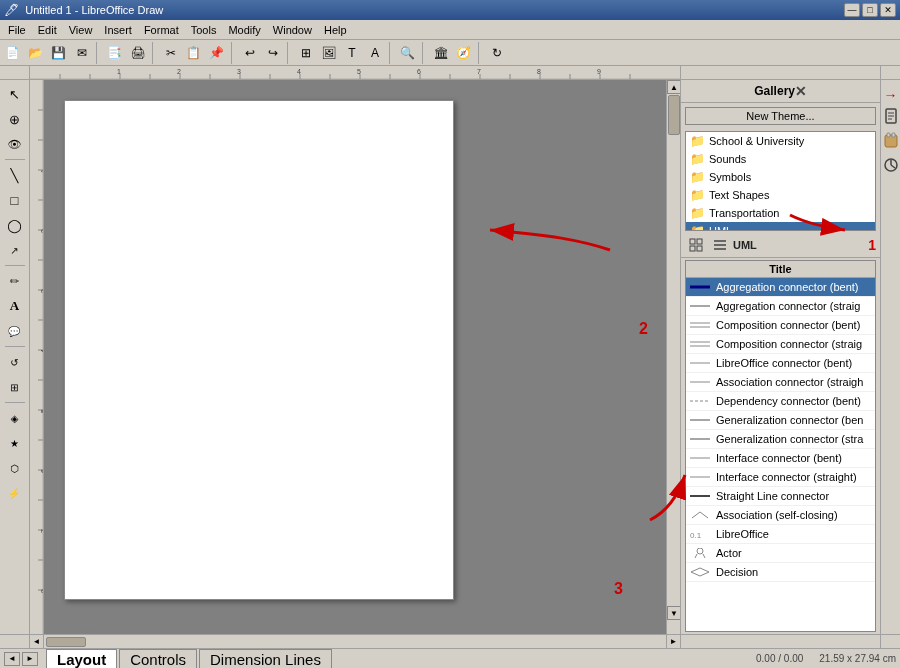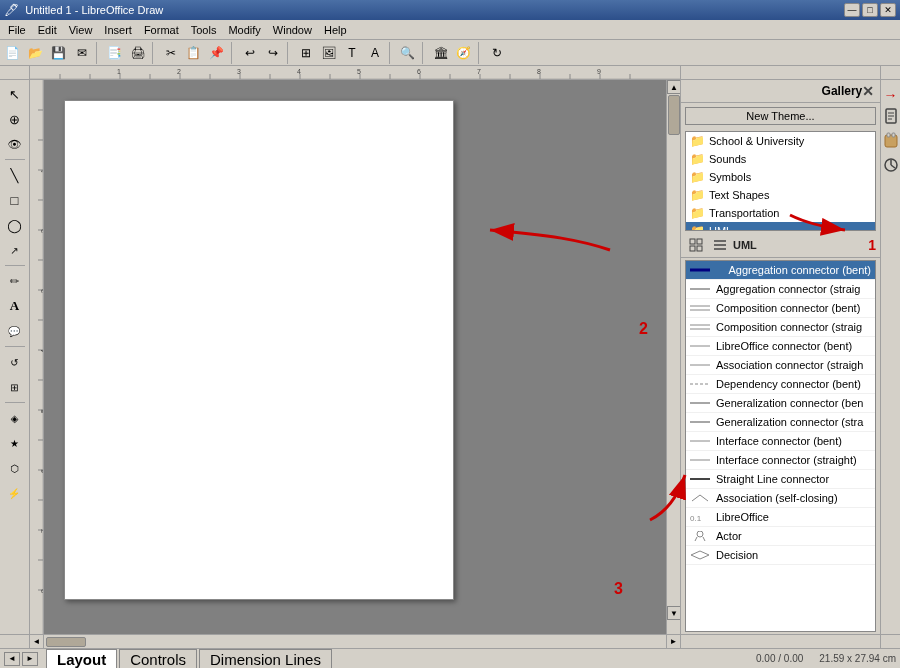--- a/index.html
+++ b/index.html
@@ -119,21 +119,21 @@
       flex-direction: column;
     }
     .gallery-header {
       background: #d4d0c8;
       padding: 4px 6px;
       font-size: 12px;
       font-weight: bold;
       border-bottom: 1px solid #a0a0a0;
       display: flex;
       align-items: center;
-      justify-content: flex-end;
+      justify-content: center;
     }
     .gallery-close-btn {
       cursor: pointer;
       font-size: 14px;
       line-height: 1;
       color: #444;
     }
     .gallery-new-theme {
       margin: 4px;
     }
@@ -208,21 +208,21 @@
       display: flex;
       align-items: center;
       padding: 3px 4px;
       cursor: pointer;
       gap: 6px;
       border-bottom: 1px solid #f0f0f0;
       font-size: 11px;
       white-space: nowrap;
       overflow: hidden;
     }
-    .uml-list-item.selected { background: #3a6ea5; color: white; justify-content: space-between; }
+    .uml-list-item.selected { background: #3a6ea5; color: white; }
     .uml-line-preview {
       width: 20px;
       height: 10px;
       display: flex;
       align-items: center;
       flex-shrink: 0;
     }
 
     
     .right-sidebar {
@@ -512,20 +512,21 @@
             <line x1="1" y1="3" x2="13" y2="3" stroke="#444" stroke-width="1.5"></line>
             <line x1="1" y1="7" x2="13" y2="7" stroke="#444" stroke-width="1.5"></line>
             <line x1="1" y1="11" x2="13" y2="11" stroke="#444" stroke-width="1.5"></line>
           </svg>
         </div>
         <span class="gallery-section-title">UML</span>
         <div style="color:#cc0000; font-size:14px; font-weight:bold; margin-left:4px;">1</div>
       </div>
 
       <div class="uml-list">
+        <div class="uml-list-header">Title</div>
 
         <div class="uml-list-item selected">
           <div class="uml-line-preview">
             <svg width="20" height="10">
                 <line x1="0" y1="5" x2="20" y2="5" stroke="#000080" stroke-width="3"></line>
               </svg>
           </div>
           <span>Aggregation connector (bent)</span>
         </div>
         <div class="uml-list-item">

